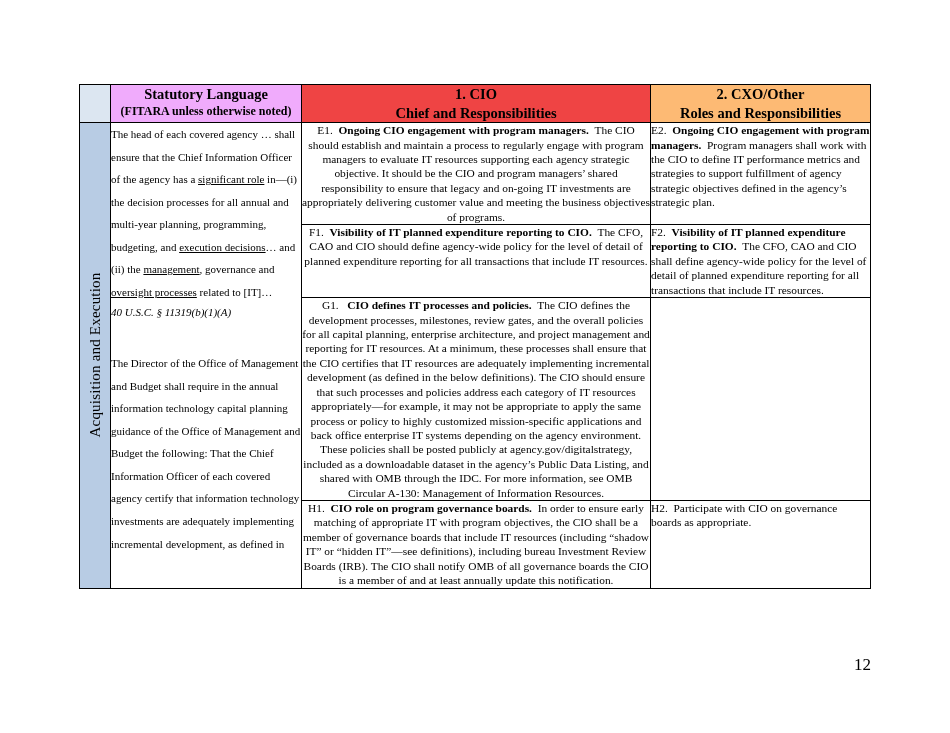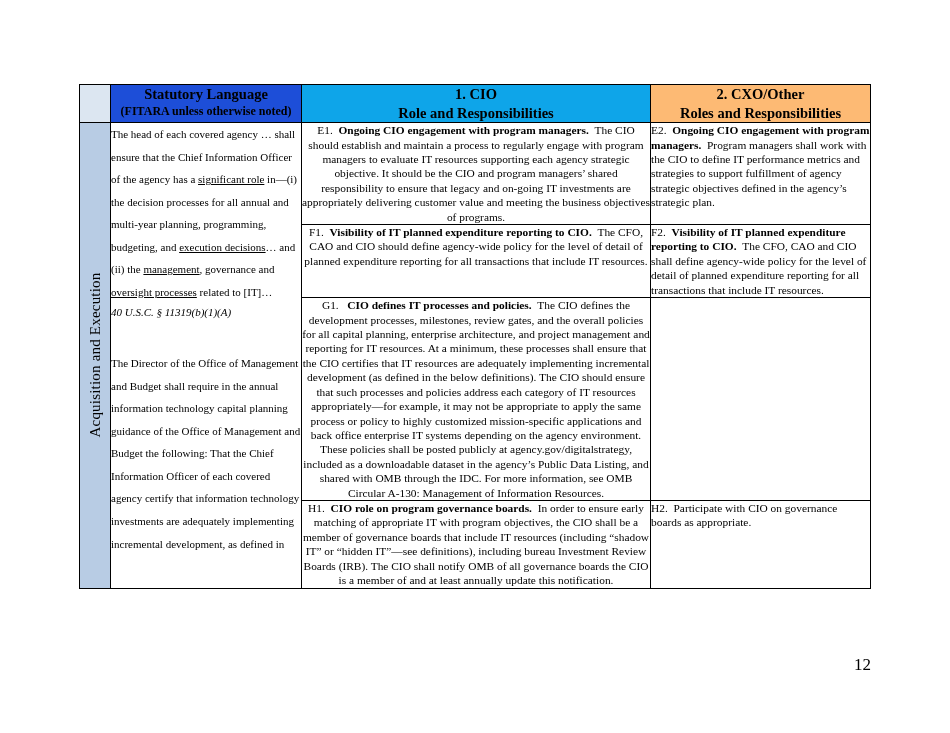--- a/index.html
+++ b/index.html
@@ -132,27 +132,27 @@
     <colgroup>
       <col class="col-cat">
       <col class="col-stat">
       <col class="col-cio">
       <col class="col-cxo">
     </colgroup>
 
     <tbody>
         <tr>
       <th class="hdr-blank" style="background: rgb(220, 230, 241);"></th>
-      <th class="hdr" style="background: #1d4ed8;">
+      <th class="hdr" style="background: #f0abfc;">
         <div>Statutory Language</div>
         <div class="line2">(FITARA unless otherwise noted)</div>
       </th>
-      <th class="hdr thick-left" style="background: #0ea5e9;">
+      <th class="hdr thick-left" style="background: #ef4444;">
         <div>1. CIO</div>
-        <div>Role and Responsibilities</div>
+        <div>Chief and Responsibilities</div>
       </th>
       <th class="hdr" style="background: #fdba74;">
         <div>2. CXO/Other</div>
         <div>Roles and Responsibilities</div>
       </th>
     </tr>
 
     <tr>
 
       <td class="cat-cell" rowspan="4" style="background: rgb(184, 204, 228);">

